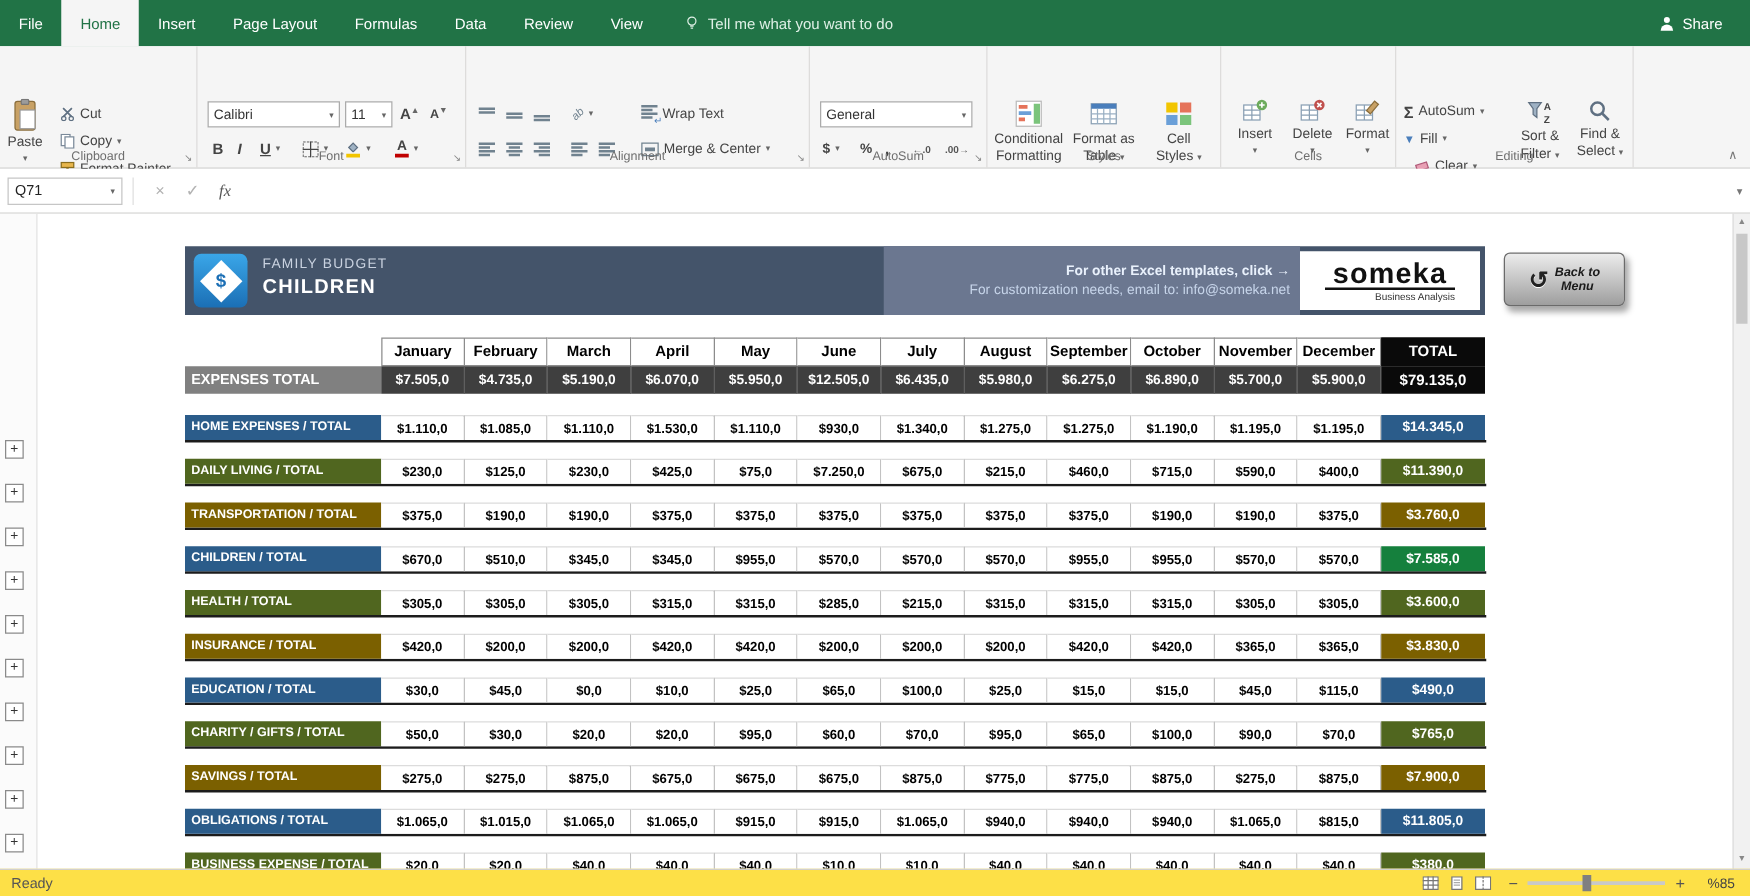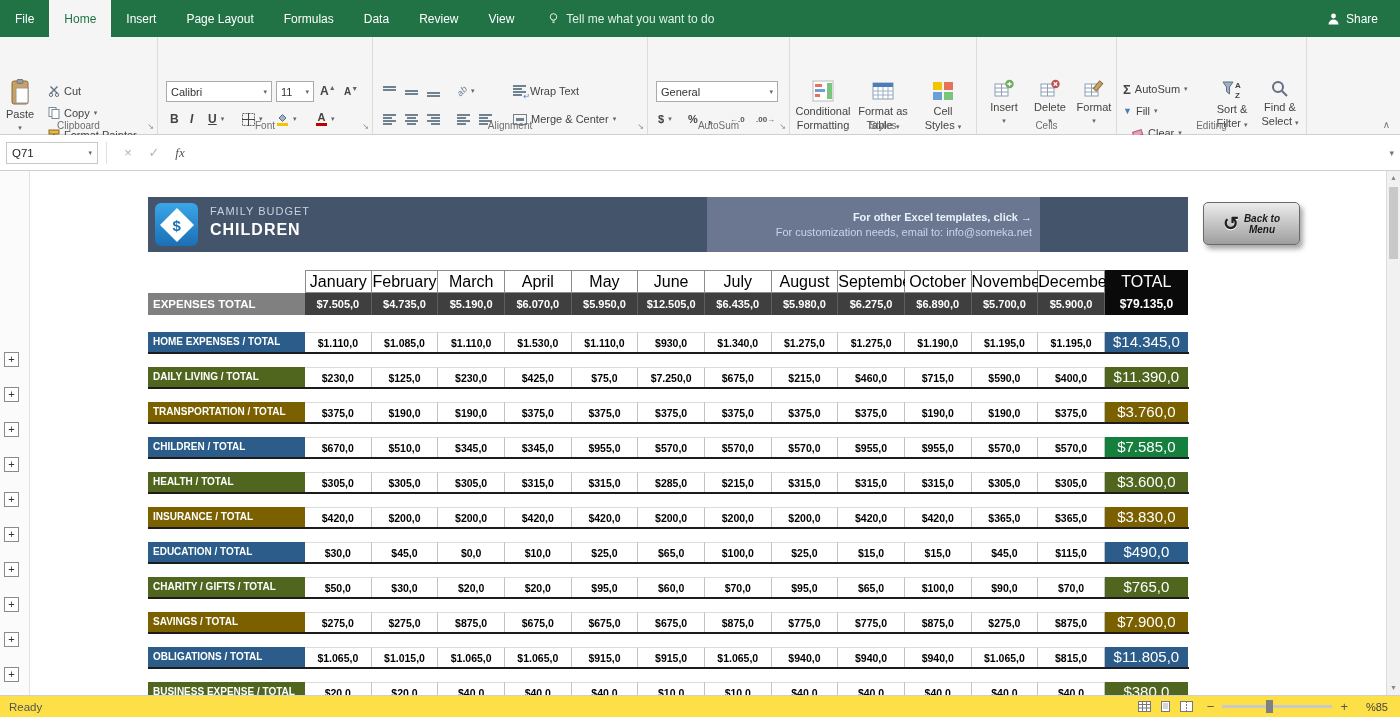--- a/index.html
+++ b/index.html
@@ -74,35 +74,35 @@
   .backarrow{font-size:19px;font-weight:bold;color:#222;text-shadow:0 1px 0 #fff}
   .backtxt{font-size:10px;font-weight:bold;font-style:italic;color:#1a1a1a;line-height:11px;text-align:center}
 
   
   #budget-table{position:absolute;left:148px;top:99px;width:1041px}
   .trow{display:flex}
   .lw{width:157px;flex:0 0 157px}
   .mw{width:66.67px;flex:0 0 66.67px}
   .tw{width:83px;flex:0 0 83px}
   .thead{height:23px}
-  .hcell{font-size:16px;font-weight:normal;text-align:center;line-height:21px;color:#000;background:#fff;border:1px solid #8c8c8c;border-left:none}
+  .hcell{font-size:12px;font-weight:bold;text-align:center;line-height:21px;color:#000;background:#fff;border:1px solid #8c8c8c;border-left:none}
   .hcell.spacer{background:#fff;border:none}
   .hcell.first{border-left:1px solid #8c8c8c}
   .hcell.totalh{background:#0a0a0a;color:#fff;border:1px solid #0a0a0a}
   .texp{height:22px}
   .ecell{font-size:11px;font-weight:bold;color:#fff;line-height:22px;text-align:center}
   .ecell.label{background:#808080;text-align:left;padding-left:5px;font-size:11.5px}
   .ecell.val{background:#3f3f3f;border-right:1px solid #5f5f5f}
   .ecell.tot{background:#0a0a0a;font-size:12px}
   .gap17{height:17px}
   .tcat{height:22px;border-bottom:2px solid #1c1c1c;margin-bottom:13px}
   .ccell{line-height:20px;text-align:center}
   .ccell.label{color:#fff;font-size:10px;font-weight:bold;text-align:left;padding-left:5px;white-space:nowrap;overflow:hidden}
   .ccell.val{background:#fff;color:#000;font-size:10.5px;font-weight:bold;border-right:1px solid #c2c2c2;border-top:1px solid #dcdcdc}
-  .ccell.tot{color:#fff;font-size:15px;font-weight:normal}
+  .ccell.tot{color:#fff;font-size:11px;font-weight:bold}
 
   
   .vscroll{position:absolute;right:0;top:171px;width:14px;height:524px;background:#f1f1f1;border-left:1px solid #dcdcdc}
   .varrow{height:14px;text-align:center;font-size:7px;color:#888;line-height:14px}
   .vthumb{position:absolute;left:2px;top:16px;width:9px;height:72px;background:#c8c8c8}
   .varrow.bot{position:absolute;bottom:0;width:100%}
 
   
   .statusbar{position:absolute;left:0;bottom:0;width:1400px;height:22px;background:#fde047;border-top:1px solid #d0cfce;display:flex;align-items:center;z-index:9}
   .ready{padding-left:9px;font-size:11.5px;color:#555}
@@ -431,20 +431,25 @@
     <div class="appicon">
       <span class="appdiamond">
           <span class="appdollar">$</span>
         </span>
     </div>
     <div class="btitle">FAMILY BUDGET</div>
     <div class="bsub">CHILDREN</div>
     <div class="binfo">
       <div class="binfo1">For other Excel templates, click →</div>
       <div class="binfo2">For customization needs, email to: info@someka.net</div>
+    </div>
+    <div class="logo">
+      <div class="logotext">someka</div>
+      <div class="logobar"></div>
+      <div class="logosub">Business Analysis</div>
     </div>
   </div>
 
   <div class="backbtn">
     <span class="backarrow">↺</span>
     <span class="backtxt">
       <span>Back to</span><br><span>Menu</span>
     </span>
   </div>
 

